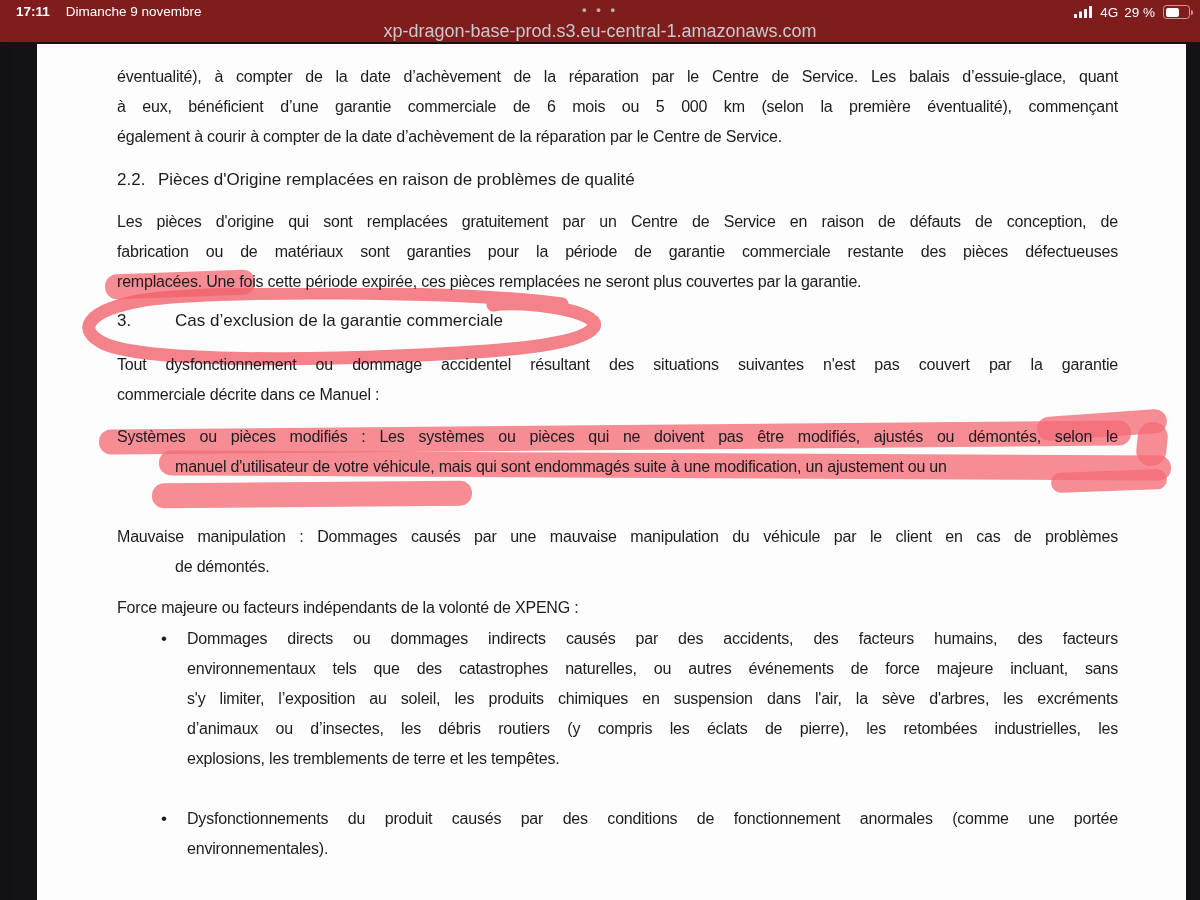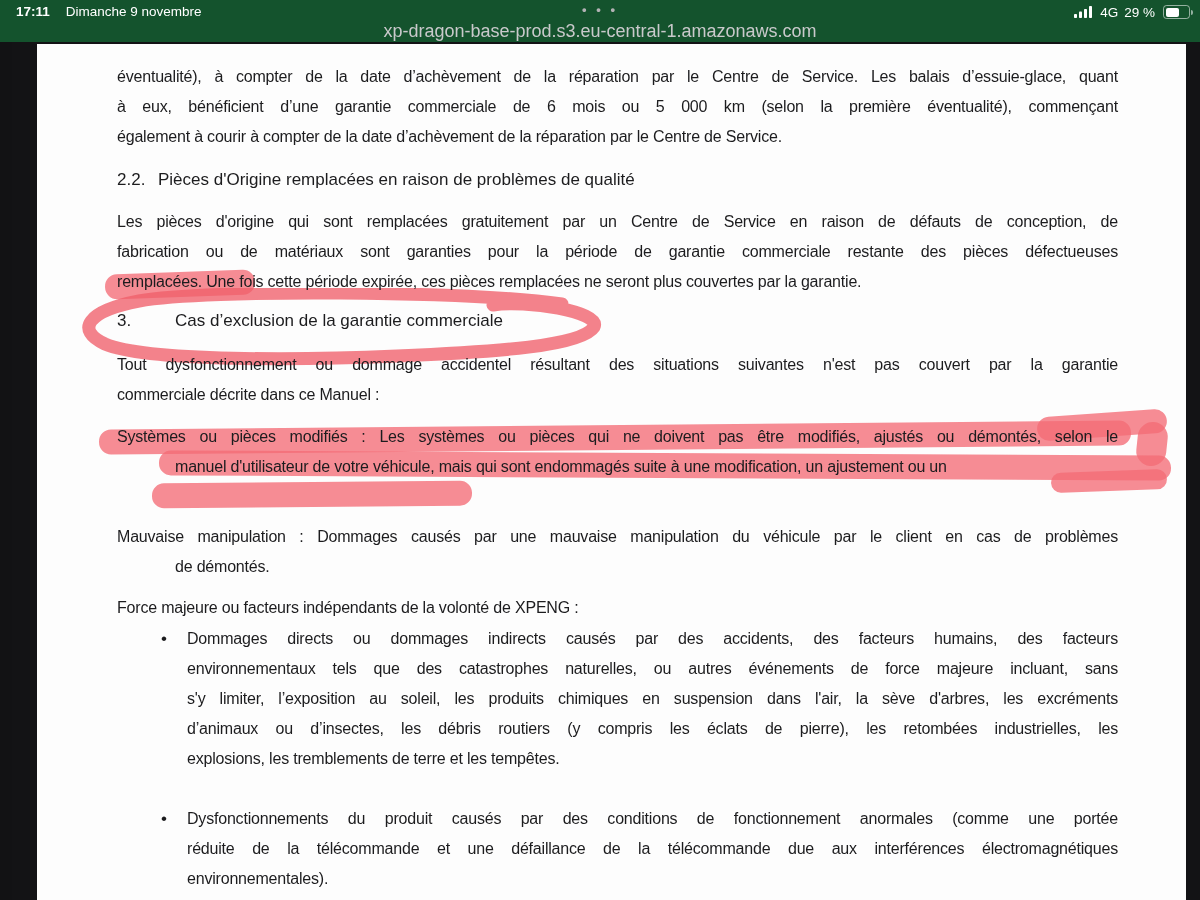--- a/index.html
+++ b/index.html
@@ -5,21 +5,21 @@
   html,body { margin:0; padding:0; background:#000; }
   .screen {
     position:relative; width:1200px; height:900px; overflow:hidden;
     background:#121214; font-family:"Liberation Sans", sans-serif;
     -webkit-font-smoothing:antialiased;
   }
 
   
   .statusbar {
     position:absolute; top:0; left:0; width:1200px; height:42px;
-    background:#14532d; color:#fff; z-index:5;
+    background:#7f1d1d; color:#fff; z-index:5;
   }
   .sb-row1 { position:relative; height:22px; display:flex; align-items:center; padding:0 10px; box-sizing:border-box; }
   .sb-time { font-size:13.5px; font-weight:700; margin-left:6px; }
   .sb-date { font-size:13.5px; font-weight:400; margin-left:16px; }
   .sb-dots {
     position:absolute; left:50%; top:2px; transform:translateX(-50%);
     color:#b2b2b4; font-size:13px; letter-spacing:3px; font-weight:700;
   }
   .sb-right { margin-left:auto; display:flex; align-items:center; gap:6px; padding-top:2px; }
   .sb-net, .sb-batt-label { font-size:13.5px; font-weight:400; }
@@ -158,21 +158,20 @@
               <div class="line">s'y limiter, l’exposition au soleil, les produits chimiques en suspension dans l'air, la sève d'arbres, les excréments</div>
               <div class="line">d’animaux ou d’insectes, les débris routiers (y compris les éclats de pierre), les retombées industrielles, les</div>
               <div class="line">explosions, les tremblements de terre et les tempêtes.</div>
             </div>
         </div>
 
         <div class="block bullet" style="top:760px">
           <span class="dot">•</span>
           <div>
               <div class="line">Dysfonctionnements du produit causés par des conditions de fonctionnement anormales (comme une portée</div>
-              <div class="line">réduite de la télécommande et une défaillance de la télécommande due aux interférences électromagnétiques</div>
               <div class="line">environnementales).</div>
             </div>
         </div>
 
       </div>
     </div>
   </div>
 </div>
 
 </body></html>

